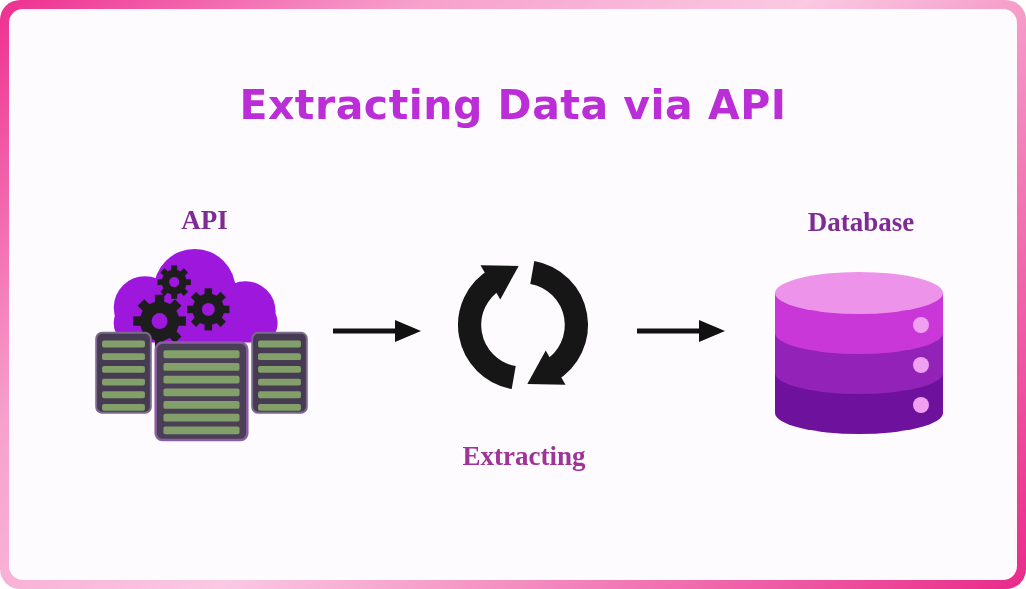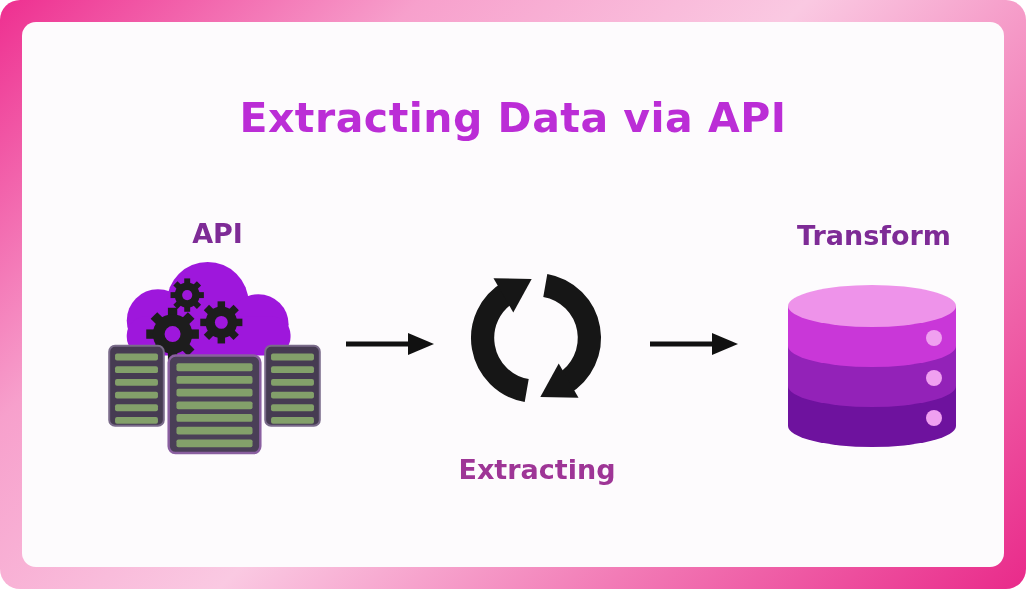--- a/index.html
+++ b/index.html
@@ -2,21 +2,21 @@
 <html><head>
 <meta charset="utf-8">
 <style>
   html,body{margin:0;padding:0;background:#ffffff;}
   .frame{
     position:relative;
     width:1026px;height:589px;
     box-sizing:border-box;
     background:linear-gradient(135deg,#ee2f90 0%,#f7a0cc 26%,#fac9e2 50%,#f27bb6 74%,#e92a8a 100%);
     border-radius:20px;
-    padding:22px;
+    padding:9px;
     font-family:"DejaVu Sans","Liberation Sans",sans-serif;
   }
   .canvas{
     position:relative;
     width:100%;height:100%;
     box-sizing:border-box;
     background:#fdfbfd;
     border-radius:14px;
     overflow:hidden;
   }
@@ -27,20 +27,21 @@
     font-size:41px;
     font-weight:800;
     letter-spacing:.5px;
     color:#bb2dd6;
   }
   .node-label{
     position:absolute;
     text-align:center;
     font-size:27px;
     font-weight:800;
+    font-family:Liberation Serif, serif;
   }
   .label-api{top:196px;left:88px;width:215px;color:#7e2b96;}
   .label-transform{top:432px;left:420px;width:190px;color:#9e3596;}
   .label-database{top:198px;left:762px;width:180px;color:#7e2b96;}
   .icon-api{position:absolute;left:85px;top:238px;}
   .icon-transform{position:absolute;left:428px;top:230px;}
   .icon-database{position:absolute;left:762px;top:256px;}
   .flow-arrow{position:absolute;top:308px;}
   .arrow-1{left:322px;}
   .arrow-2{left:626px;}
@@ -136,21 +137,21 @@
         <polygon points="-8,-23 30,0 -8,23" transform="translate(131,153.7) rotate(150)"></polygon>
       </g>
     </svg>
     <div class="node-label label-transform">Extracting</div>
 
     <svg class="flow-arrow arrow-2" width="92" height="28" viewBox="0 0 92 28" aria-hidden="true">
       <line x1="2" y1="14" x2="66" y2="14" stroke="#111111" stroke-width="5"></line>
       <polygon points="64,3 90,14 64,25" fill="#111111"></polygon>
     </svg>
 
-    <div class="node-label label-database">Transform</div>
+    <div class="node-label label-database">Database</div>
     <svg class="icon-database" width="180" height="172" viewBox="0 0 180 172" aria-hidden="true">
       <path d="M4,108 L4,148 A84,21 0 0 0 172,148 L172,108 Z" fill="#6e129e"></path>
       <path d="M4,68 L4,108 A84,21 0 0 0 172,108 L172,68 Z" fill="#9322b8"></path>
       <path d="M4,28 L4,68 A84,21 0 0 0 172,68 L172,28 Z" fill="#c937d8"></path>
       <ellipse cx="88" cy="28" rx="84" ry="21" fill="#ee93ea"></ellipse>
       <g fill="#f0a0f0">
         <circle cx="150" cy="60" r="8"></circle>
         <circle cx="150" cy="100" r="8"></circle>
         <circle cx="150" cy="140" r="8"></circle>
       </g>

